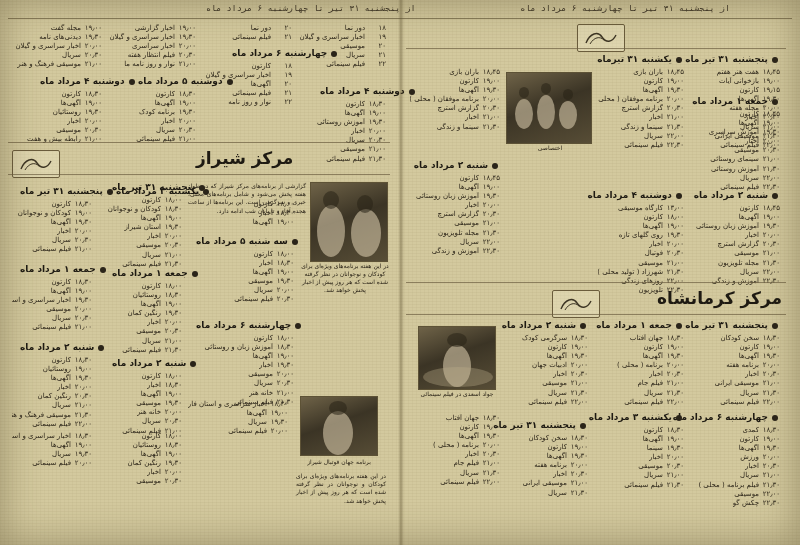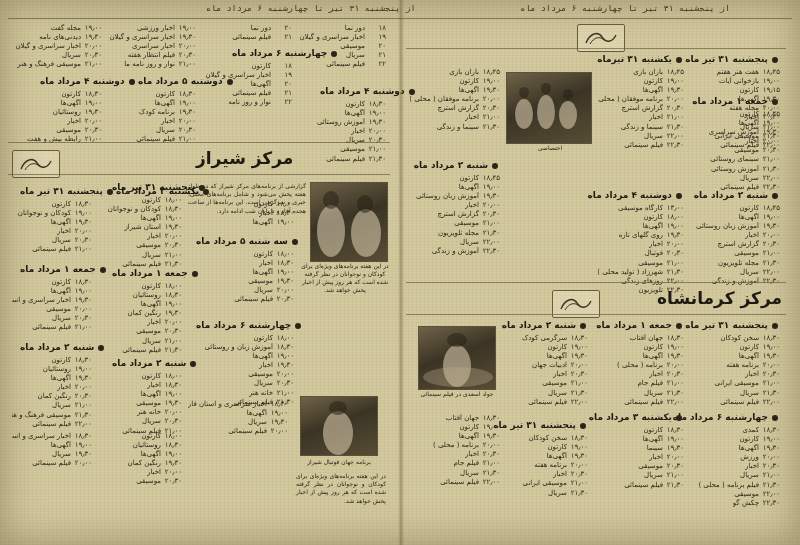--- a/index.html
+++ b/index.html
@@ -719,21 +719,21 @@
       </div>
     <div class="row">
         <span class="tm">۲۱٫۰۰</span>
         <span class="pg">رابطه بیش و هفت</span>
       </div>
   </div>
 
   <div class="col" style="top:24px;left:110px;width:86px;">
     <div class="row">
         <span class="tm">۱۹٫۰۰</span>
-        <span class="pg">اخبار ورزشی</span>
+        <span class="pg">اخبار گزارشی</span>
       </div>
     <div class="row">
         <span class="tm">۱۹٫۳۰</span>
         <span class="pg">اخبار سراسری و گیلان</span>
       </div>
     <div class="row">
         <span class="tm">۲۰٫۰۰</span>
         <span class="pg">اخبار سراسری</span>
       </div>
     <div class="row">

